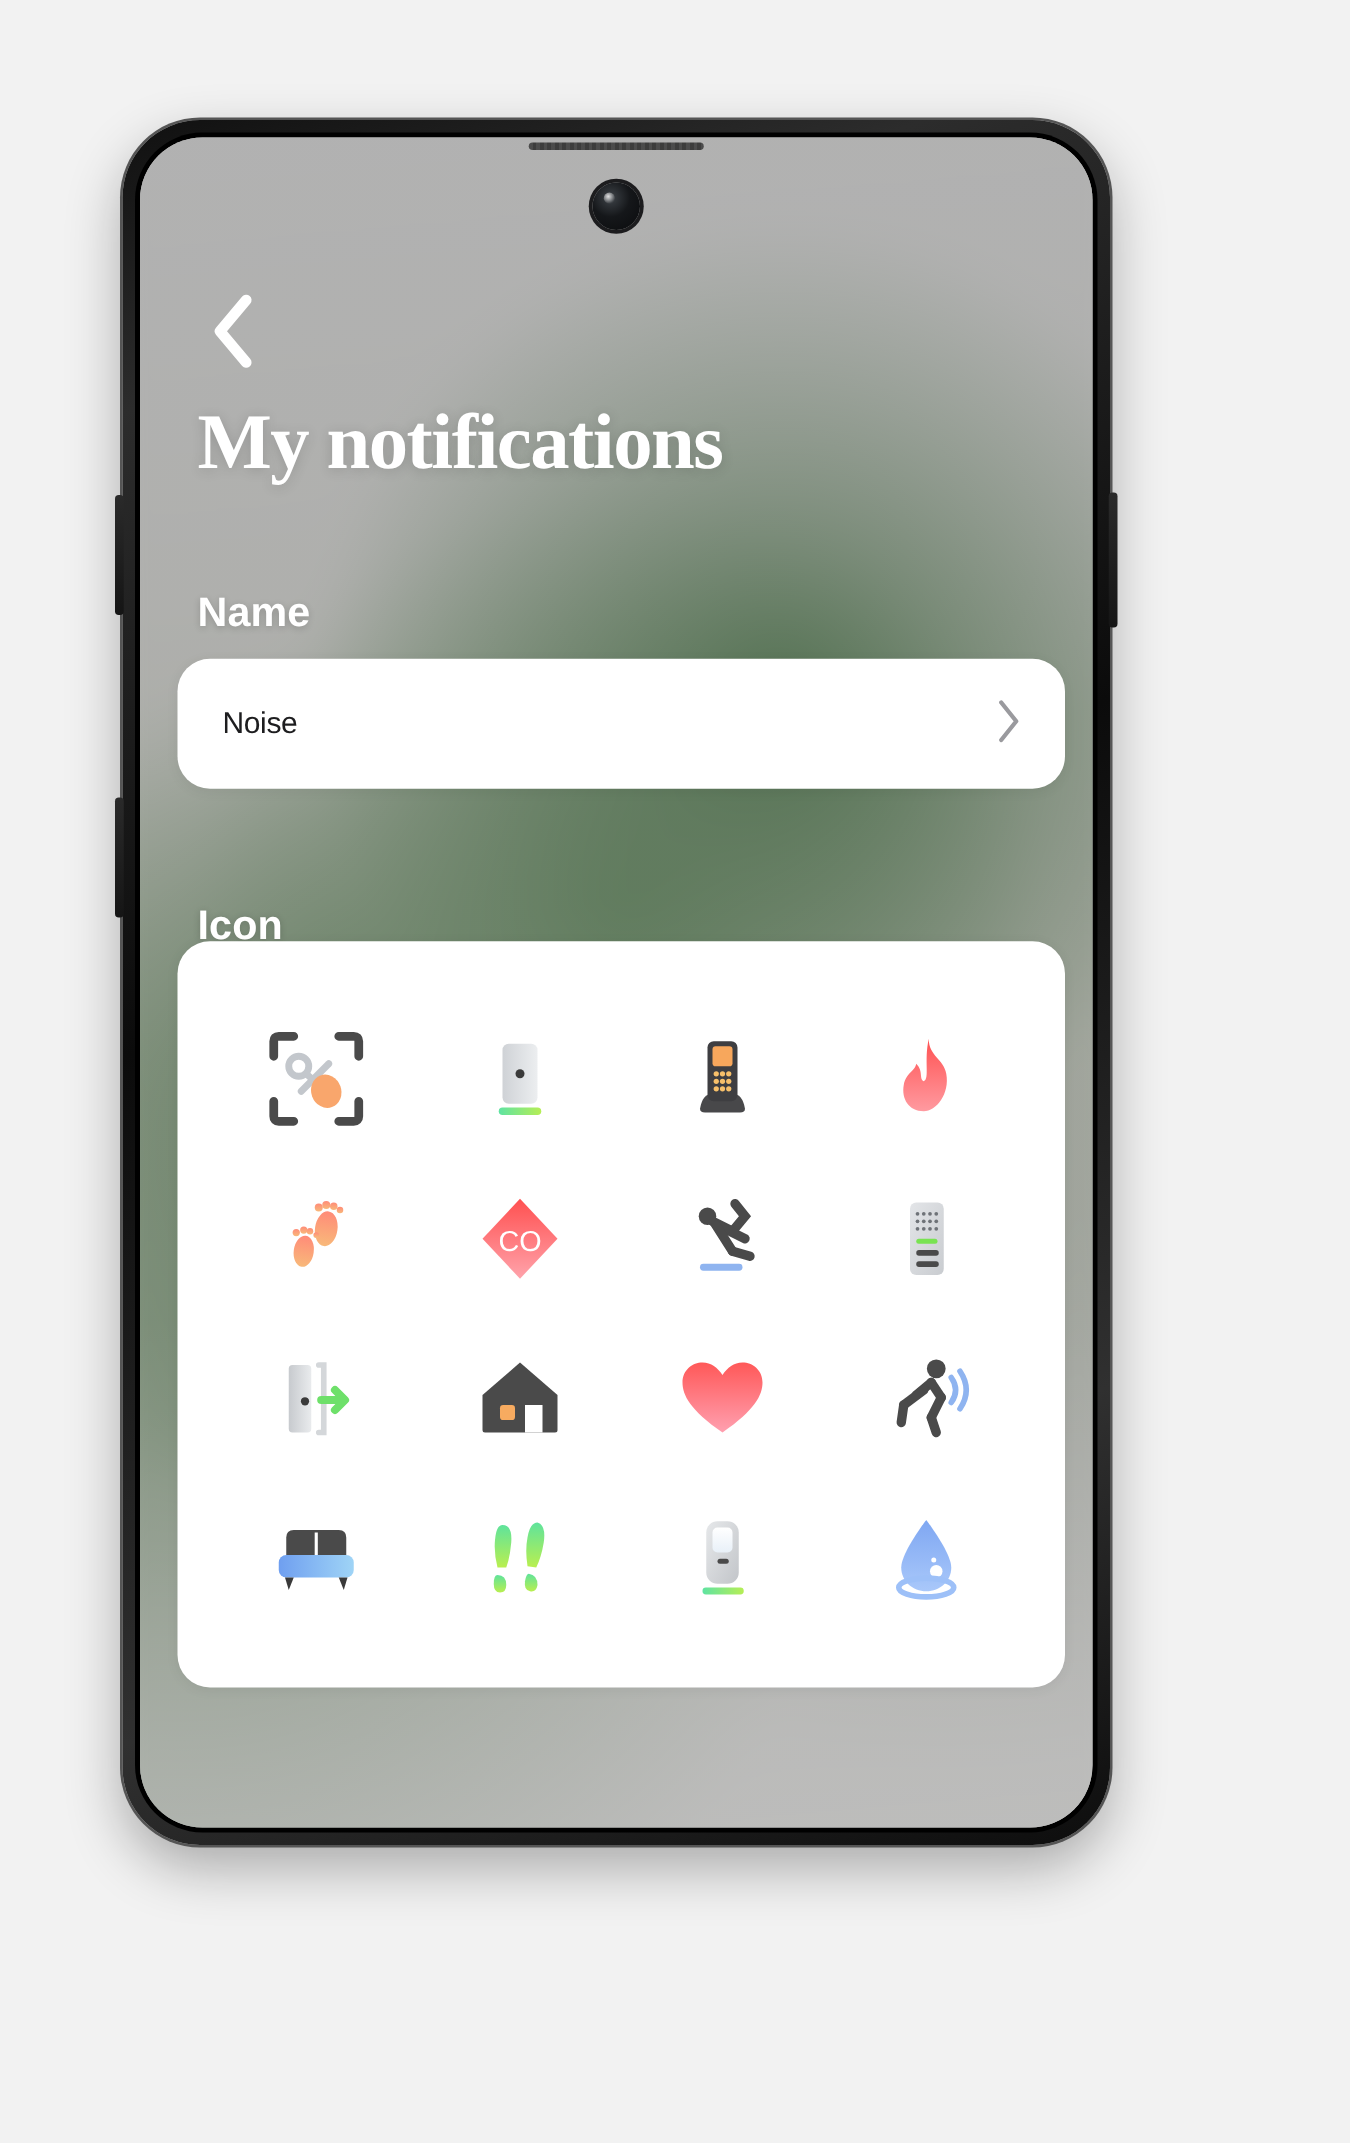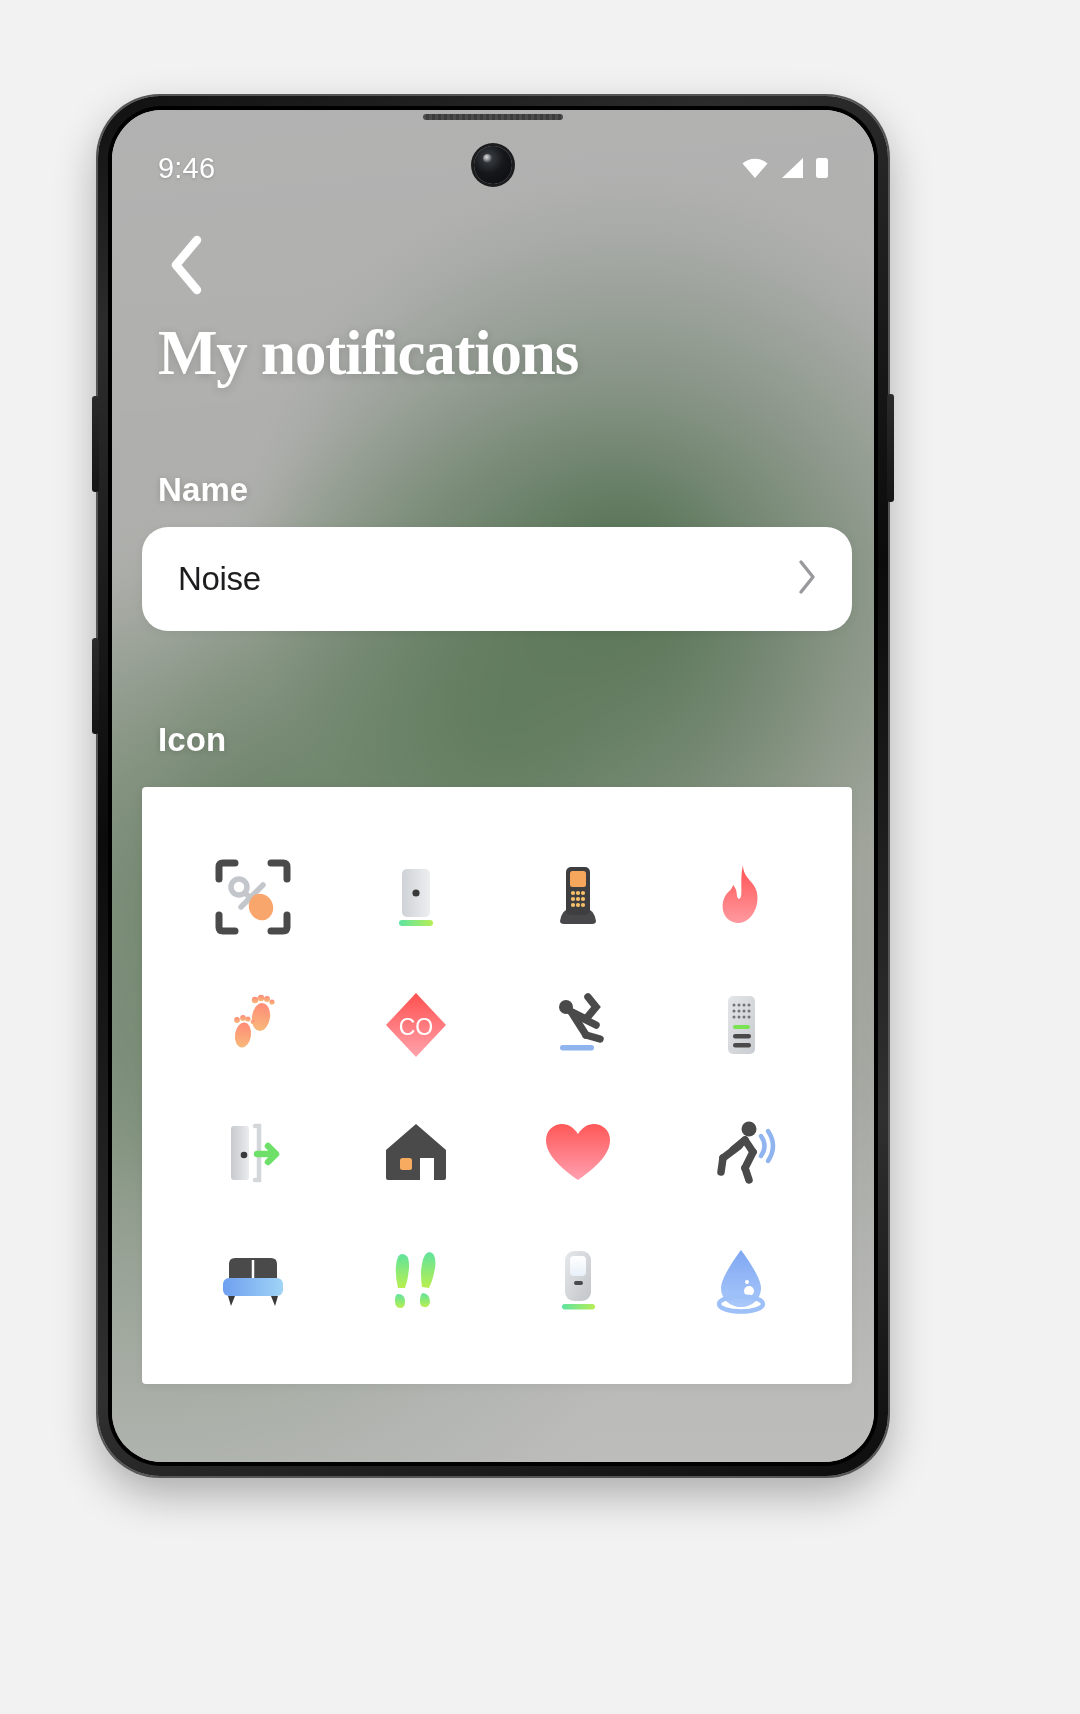--- a/index.html
+++ b/index.html
@@ -150,33 +150,33 @@
     background: #fff;
     border-radius: 26px;
     display: flex;
     align-items: center;
     justify-content: space-between;
     padding: 0 34px 0 36px;
     cursor: pointer;
     box-shadow: 0 2px 10px rgba(0,0,0,.06);
   }
   #name-value {
-    font-size: 33px;
+    font-size: 24px;
     font-weight: 400;
     color: #1d1d1f;
     letter-spacing: -.3px;
   }
 
   
   #icon-card {
     position: absolute;
-    left: 30px; top: 677px;
+    left: 30px; top: 643px;
     width: 710px; height: 597px;
     background: #fff;
-    border-radius: 4px;
+    border-radius: 26px;
     padding: 46px 30px 40px;
     box-shadow: 0 2px 10px rgba(0,0,0,.06);
   }
   #icon-grid {
     display: grid;
     grid-template-columns: repeat(4, 1fr);
     grid-template-rows: repeat(4, 1fr);
     height: 100%;
     width: 100%;
   }
@@ -210,40 +210,20 @@
 
   <div id="phone-inner-bezel">
     <div id="screen">
 
       <div id="wallpaper"></div>
       <div id="wallpaper-wash"></div>
 
       <div id="earpiece-speaker"></div>
       <div id="camera-lens"></div>
 
-      <div id="status-bar">
-        <div id="status-time">9:46</div>
-        <div id="status-icons">
-          <span>
-            <svg class="status-svg" width="30" height="24" viewBox="0 0 30 24">
-              <path d="M15 22 L2.5 7.5 A19 19 0 0 1 27.5 7.5 Z" fill="#ffffff"></path>
-            </svg>
-          </span>
-          <span>
-            <svg class="status-svg" width="26" height="24" viewBox="0 0 26 24">
-              <path d="M24 2 L24 22 L3 22 Z" fill="#ffffff"></path>
-            </svg>
-          </span>
-          <span>
-            <svg class="status-svg" width="16" height="24" viewBox="0 0 16 24">
-              <rect x="2" y="2" width="12" height="20" rx="2.5" fill="#ffffff"></rect>
-            </svg>
-          </span>
-        </div>
-      </div>
 
       <div id="content">
 
         <div id="back-button">
           <span>
             <svg width="40" height="62" viewBox="0 0 40 62">
               <path d="M30 6 L9 31 L30 56" fill="none" stroke="#ffffff" stroke-width="8.5" stroke-linecap="round" stroke-linejoin="round"></path>
             </svg>
           </span>
         </div>

